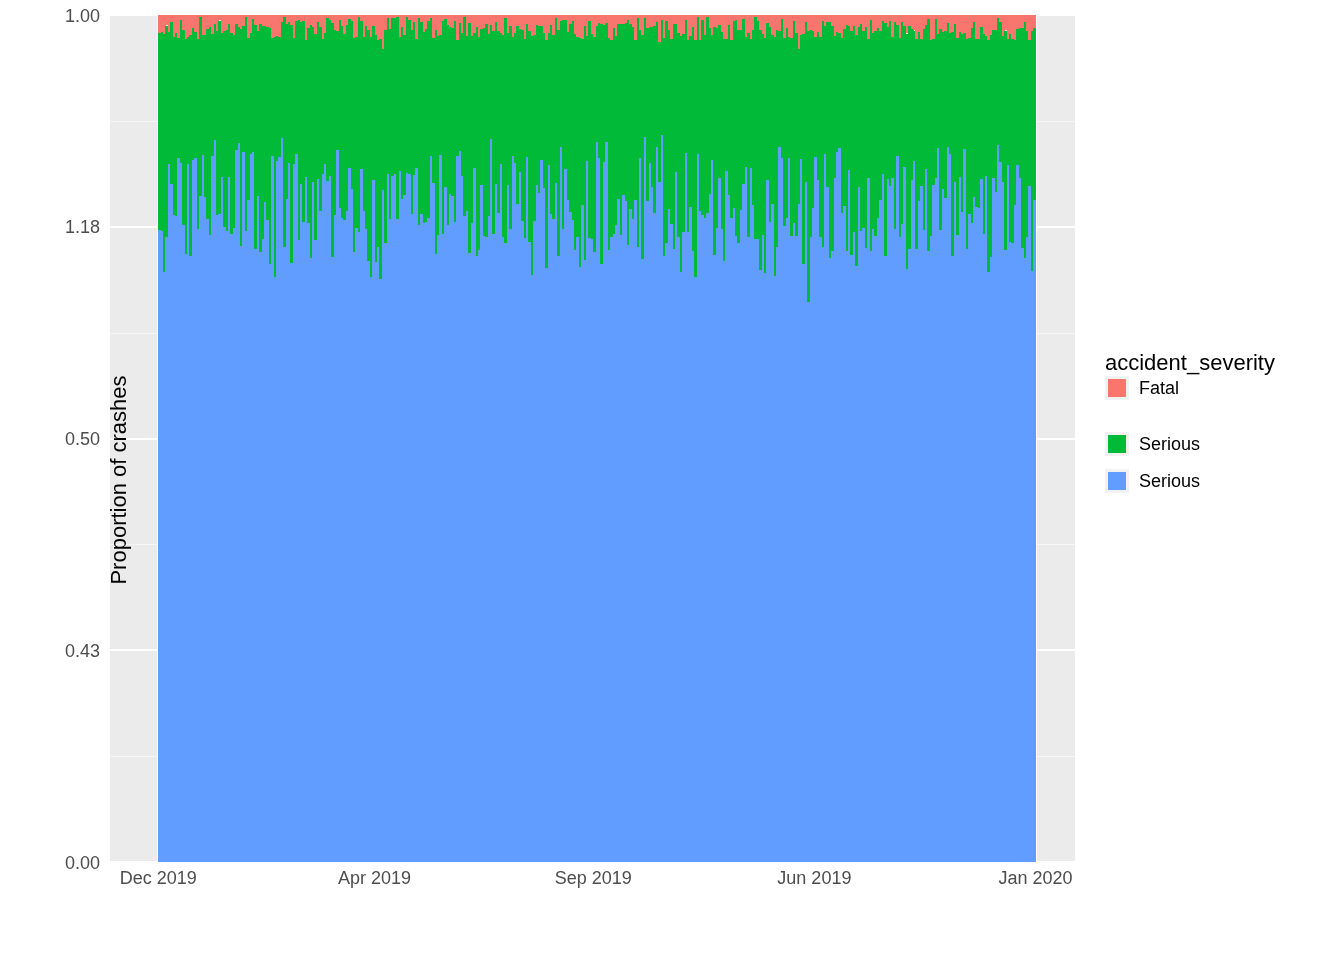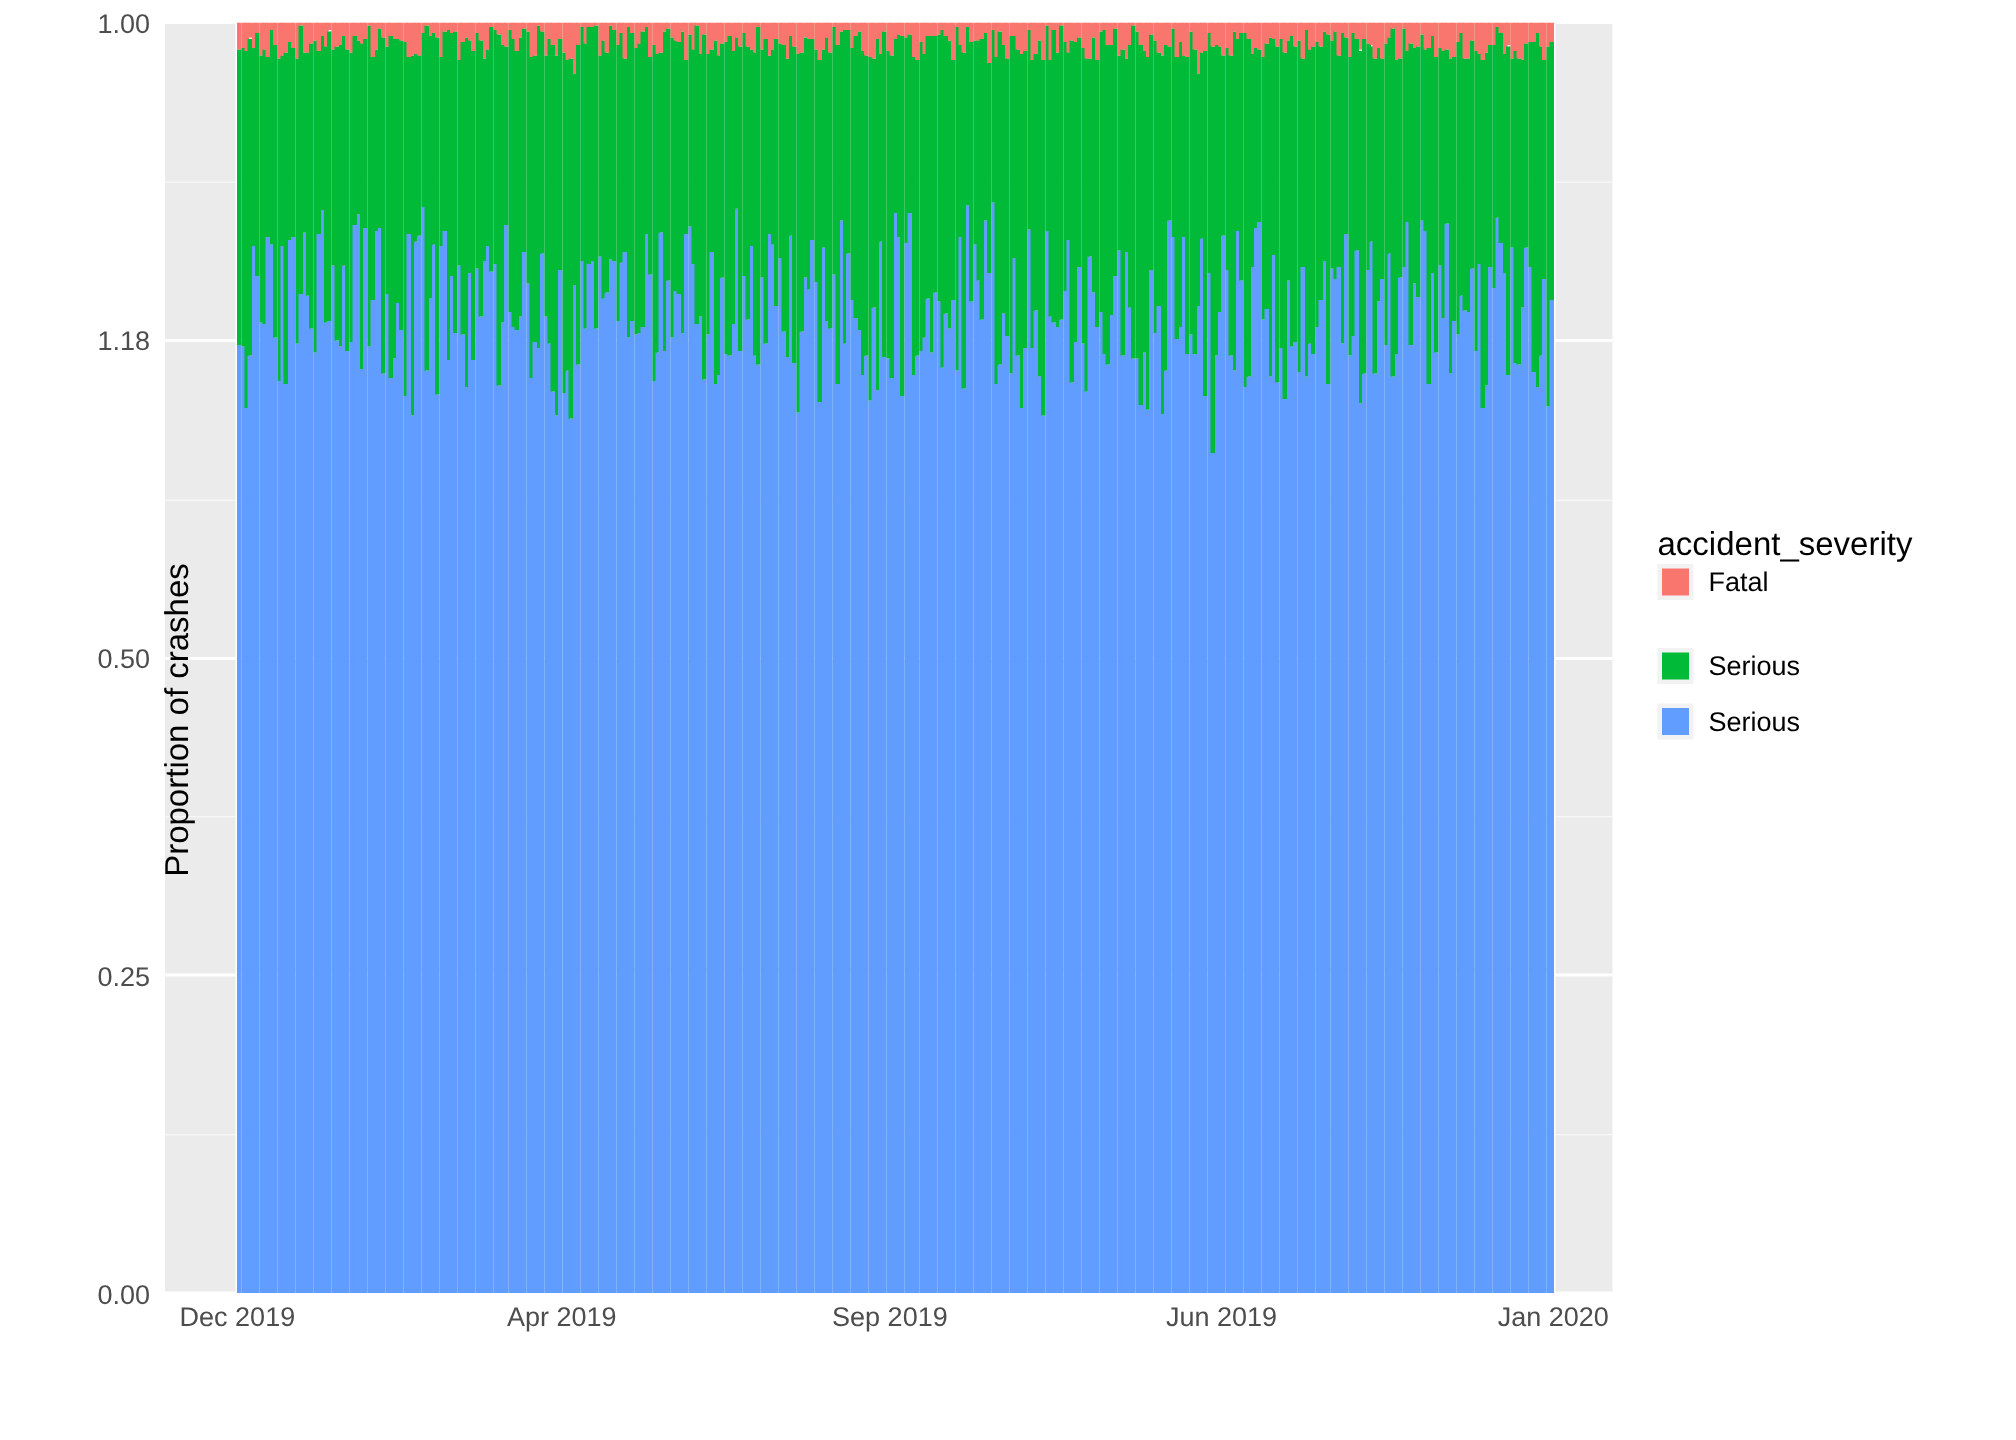--- a/index.html
+++ b/index.html
@@ -1923,21 +1923,21 @@
         <div class="seg-fatal" style="position: absolute; left: 0px; right: 0px; bottom: 830.653px; height: 16.347px;"></div>
       </div>
       <div style="position: absolute; bottom: 0px; left: 923.119px; width: 3.00349px; height: 847px;">
         <div class="seg-slight" style="position: absolute; left: 0px; right: 0px; bottom: 0px; height: 662.335px;"></div>
         <div class="seg-serious" style="position: absolute; left: 0px; right: 0px; bottom: 662.335px; height: 171.205px;"></div>
         <div class="seg-fatal" style="position: absolute; left: 0px; right: 0px; bottom: 833.54px; height: 13.4598px;"></div>
       </div>
     </div>
 
   <div class="axis-text" style="right:1244px; top:853px; text-align:right; width:80px;">0.00</div>
-  <div class="axis-text" style="right:1244px; top:641px; text-align:right; width:80px;">0.25</div>
+  <div class="axis-text" style="right:1244px; top:641px; text-align:right; width:80px;">0.43</div>
   <div class="axis-text" style="right:1244px; top:429px; text-align:right; width:80px;">0.50</div>
   <div class="axis-text" style="right:1244px; top:217px; text-align:right; width:80px;">1.18</div>
   <div class="axis-text" style="right:1244px; top:6px;   text-align:right; width:80px;">1.00</div>
 
   <div id="xticks">
       <div class="axis-text" style="left: 103.25px; top: 868px; width: 110px; text-align: center;">Dec 2019</div>
       <div class="axis-text" style="left: 319.564px; top: 868px; width: 110px; text-align: center;">Apr 2019</div>
       <div class="axis-text" style="left: 538.281px; top: 868px; width: 110px; text-align: center;">Sep 2019</div>
       <div class="axis-text" style="left: 759.402px; top: 868px; width: 110px; text-align: center;">Jun 2019</div>
       <div class="axis-text" style="left: 980.523px; top: 868px; width: 110px; text-align: center;">Jan 2020</div>

